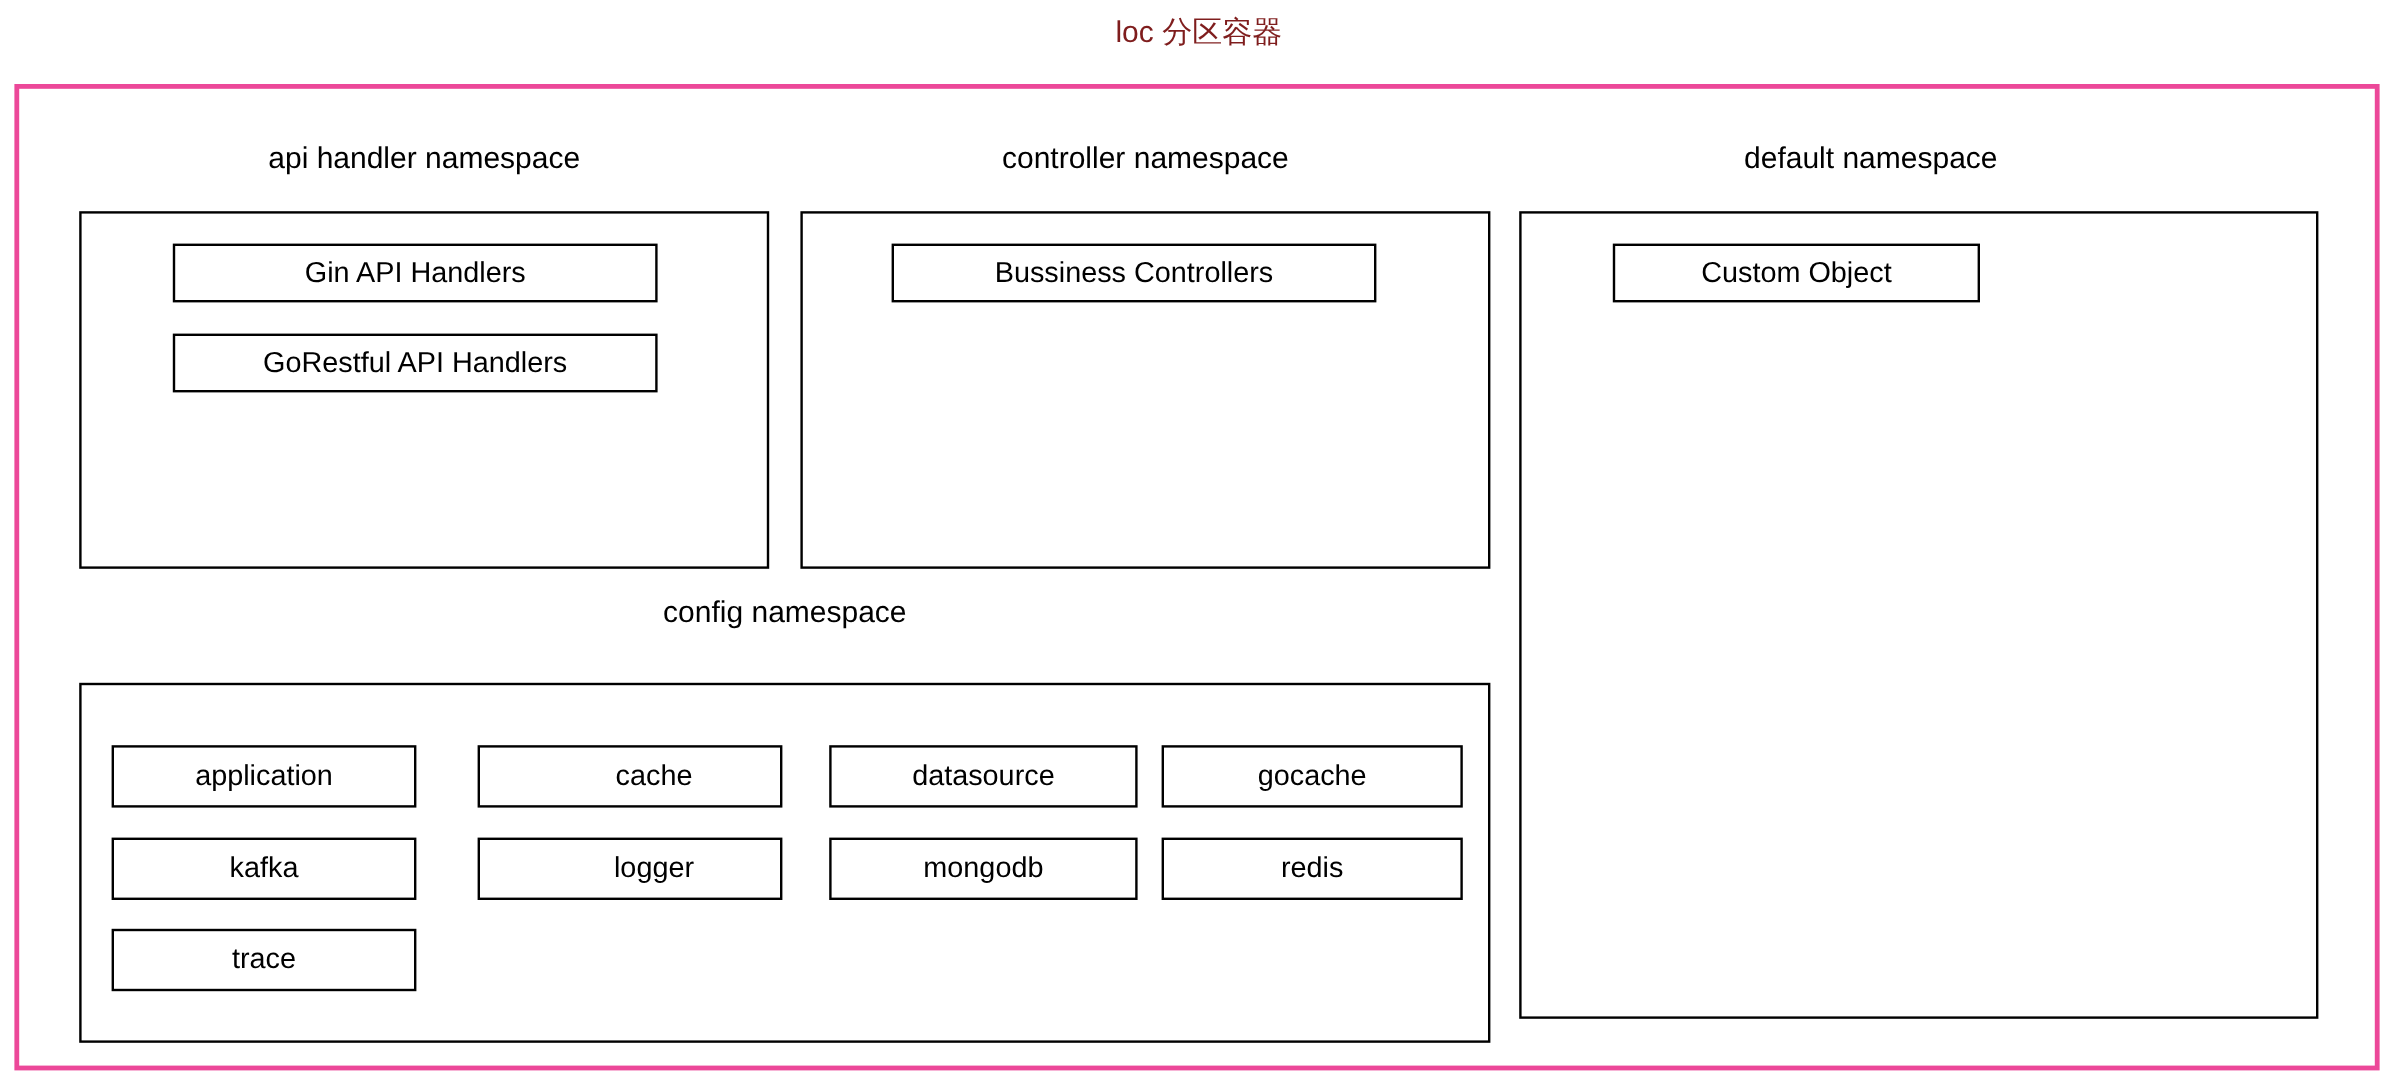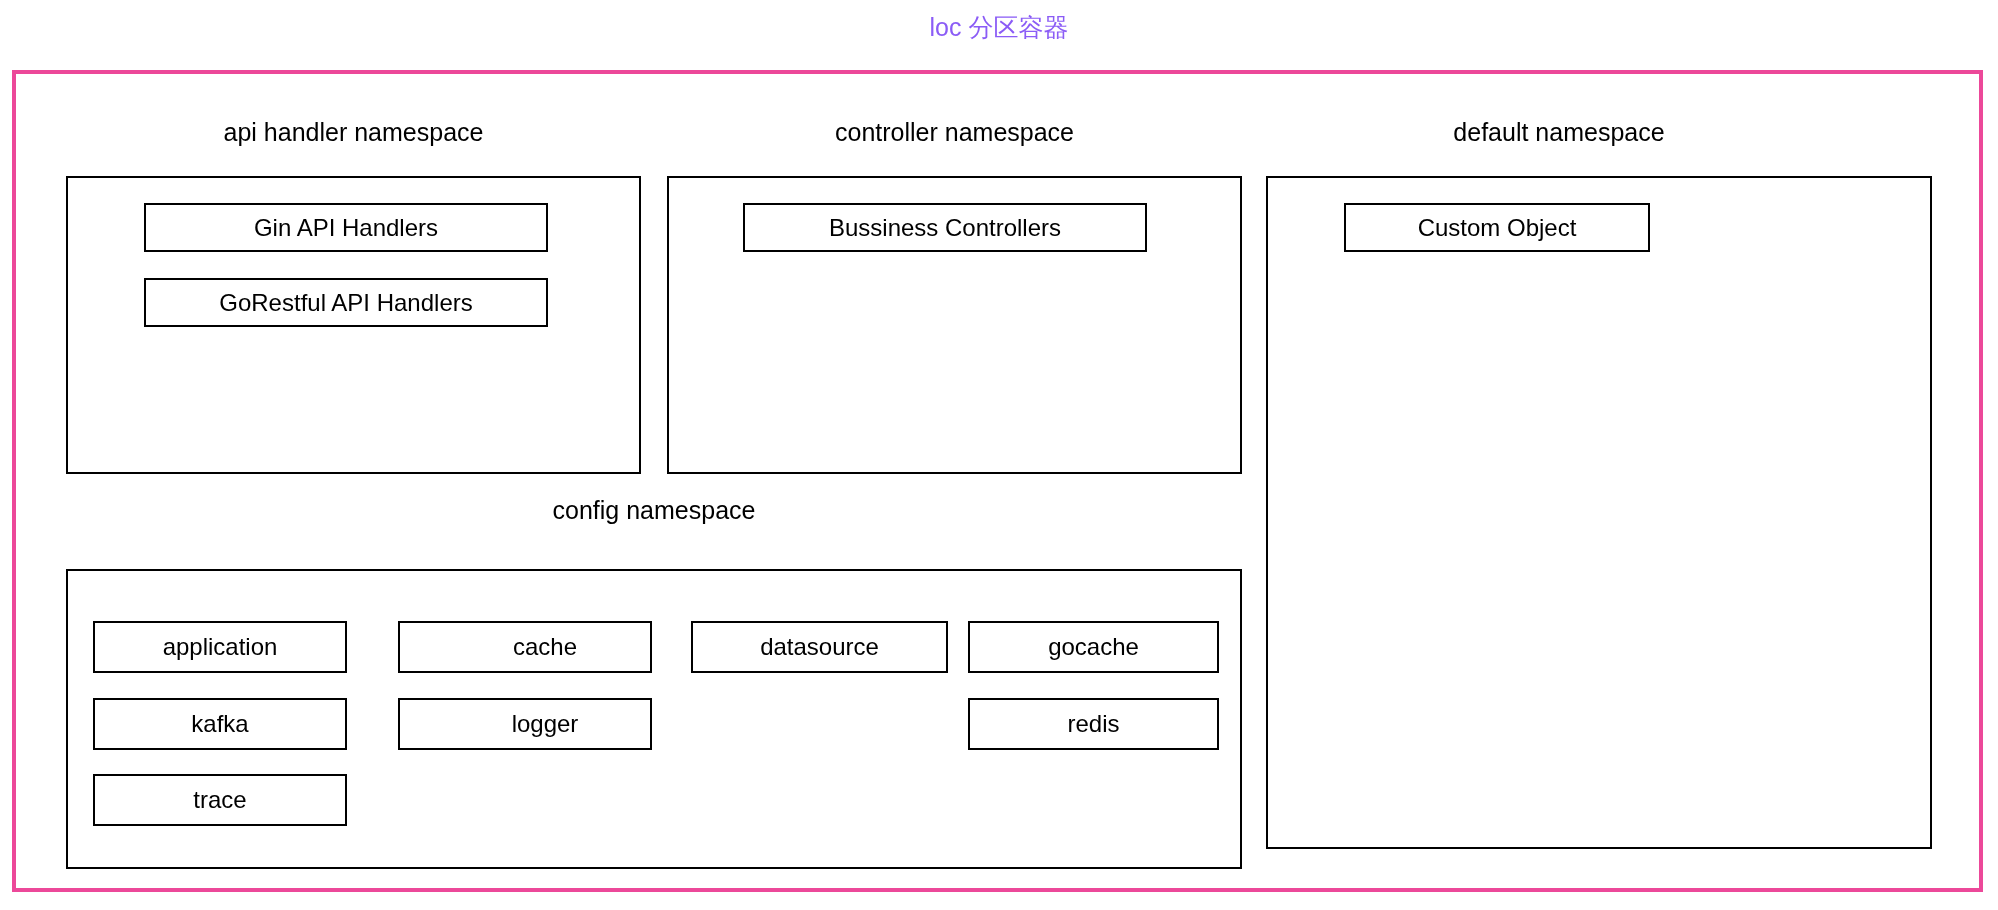--- a/index.html
+++ b/index.html
@@ -17,21 +17,21 @@
     overflow: hidden;
   }
   .diagram-title {
     position: absolute;
     top: 12px;
     left: 0;
     width: 100%;
     text-align: center;
     font-size: 25px;
     line-height: 30px;
-    color: #8b5cf6;
+    color: #7f1d1d;
   }
   .outer-container {
     position: absolute;
     left: 12px;
     top: 70px;
     width: 1971px;
     height: 822px;
     border: 4px solid #ec4899;
     background: #ffffff;
     box-sizing: border-box;
@@ -112,18 +112,19 @@
       <div class="node node-custom">Custom Object</div>
     </div>
 
     <div class="ns-box box-config">
       <div class="node cfg-c1 cfg-r1">application</div>
       <div class="node cfg-c2 cfg-r1">cache</div>
       <div class="node cfg-c3 cfg-r1">datasource</div>
       <div class="node cfg-c4 cfg-r1">gocache</div>
       <div class="node cfg-c1 cfg-r2">kafka</div>
       <div class="node cfg-c2 cfg-r2">logger</div>
+      <div class="node cfg-c3 cfg-r2">mongodb</div>
       <div class="node cfg-c4 cfg-r2">redis</div>
       <div class="node cfg-c1 cfg-r3">trace</div>
     </div>
 
   </div>
 </div>
 
 </body></html>

